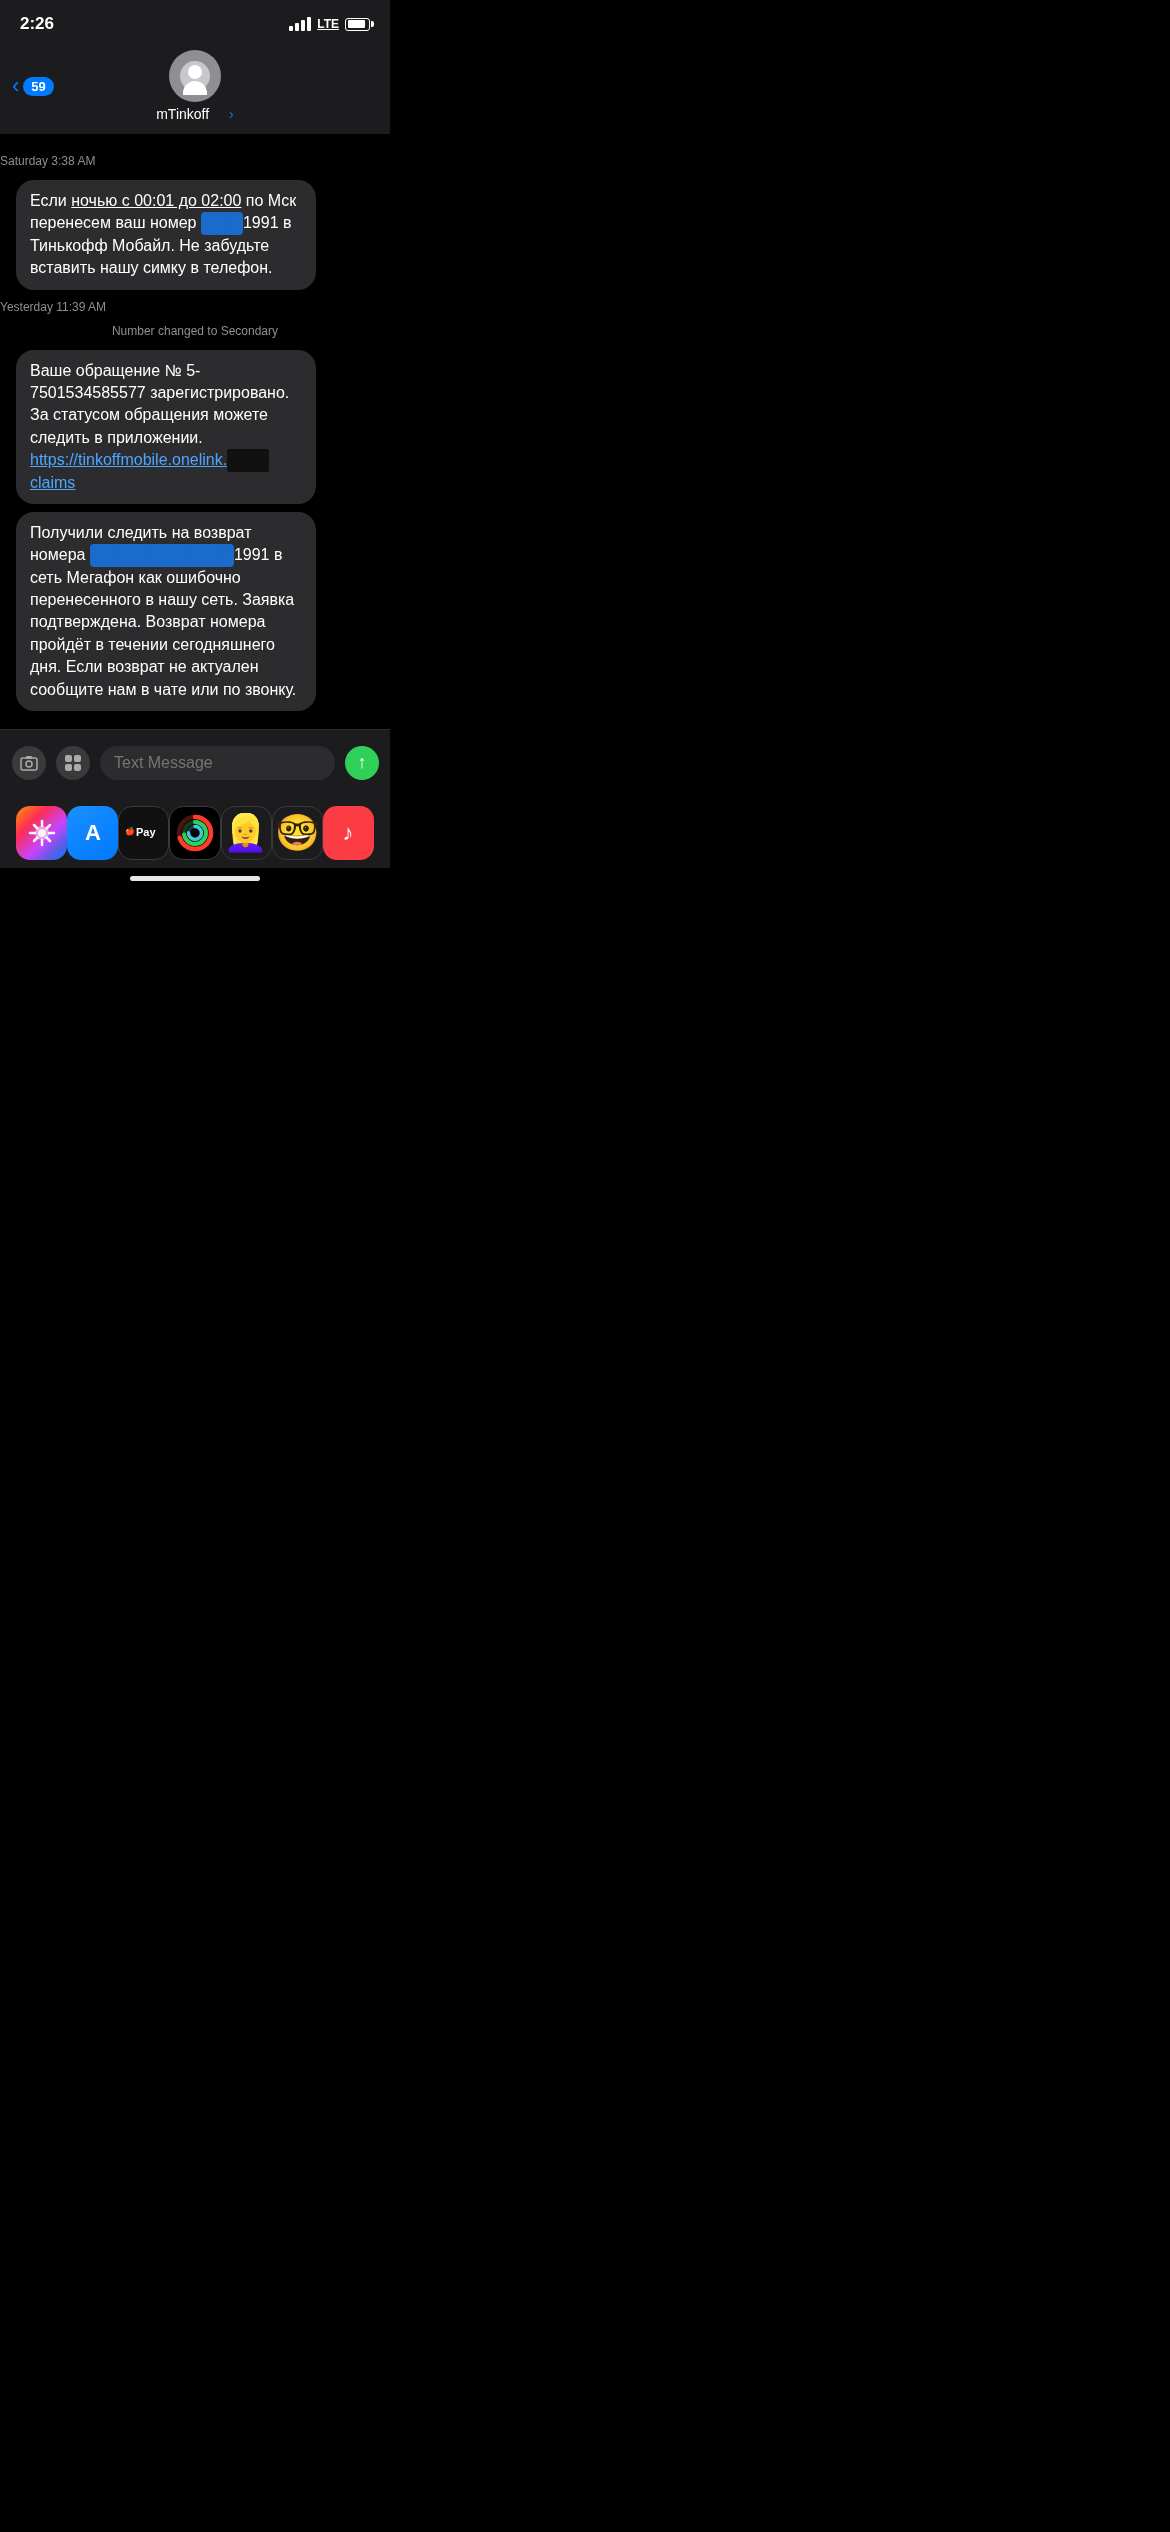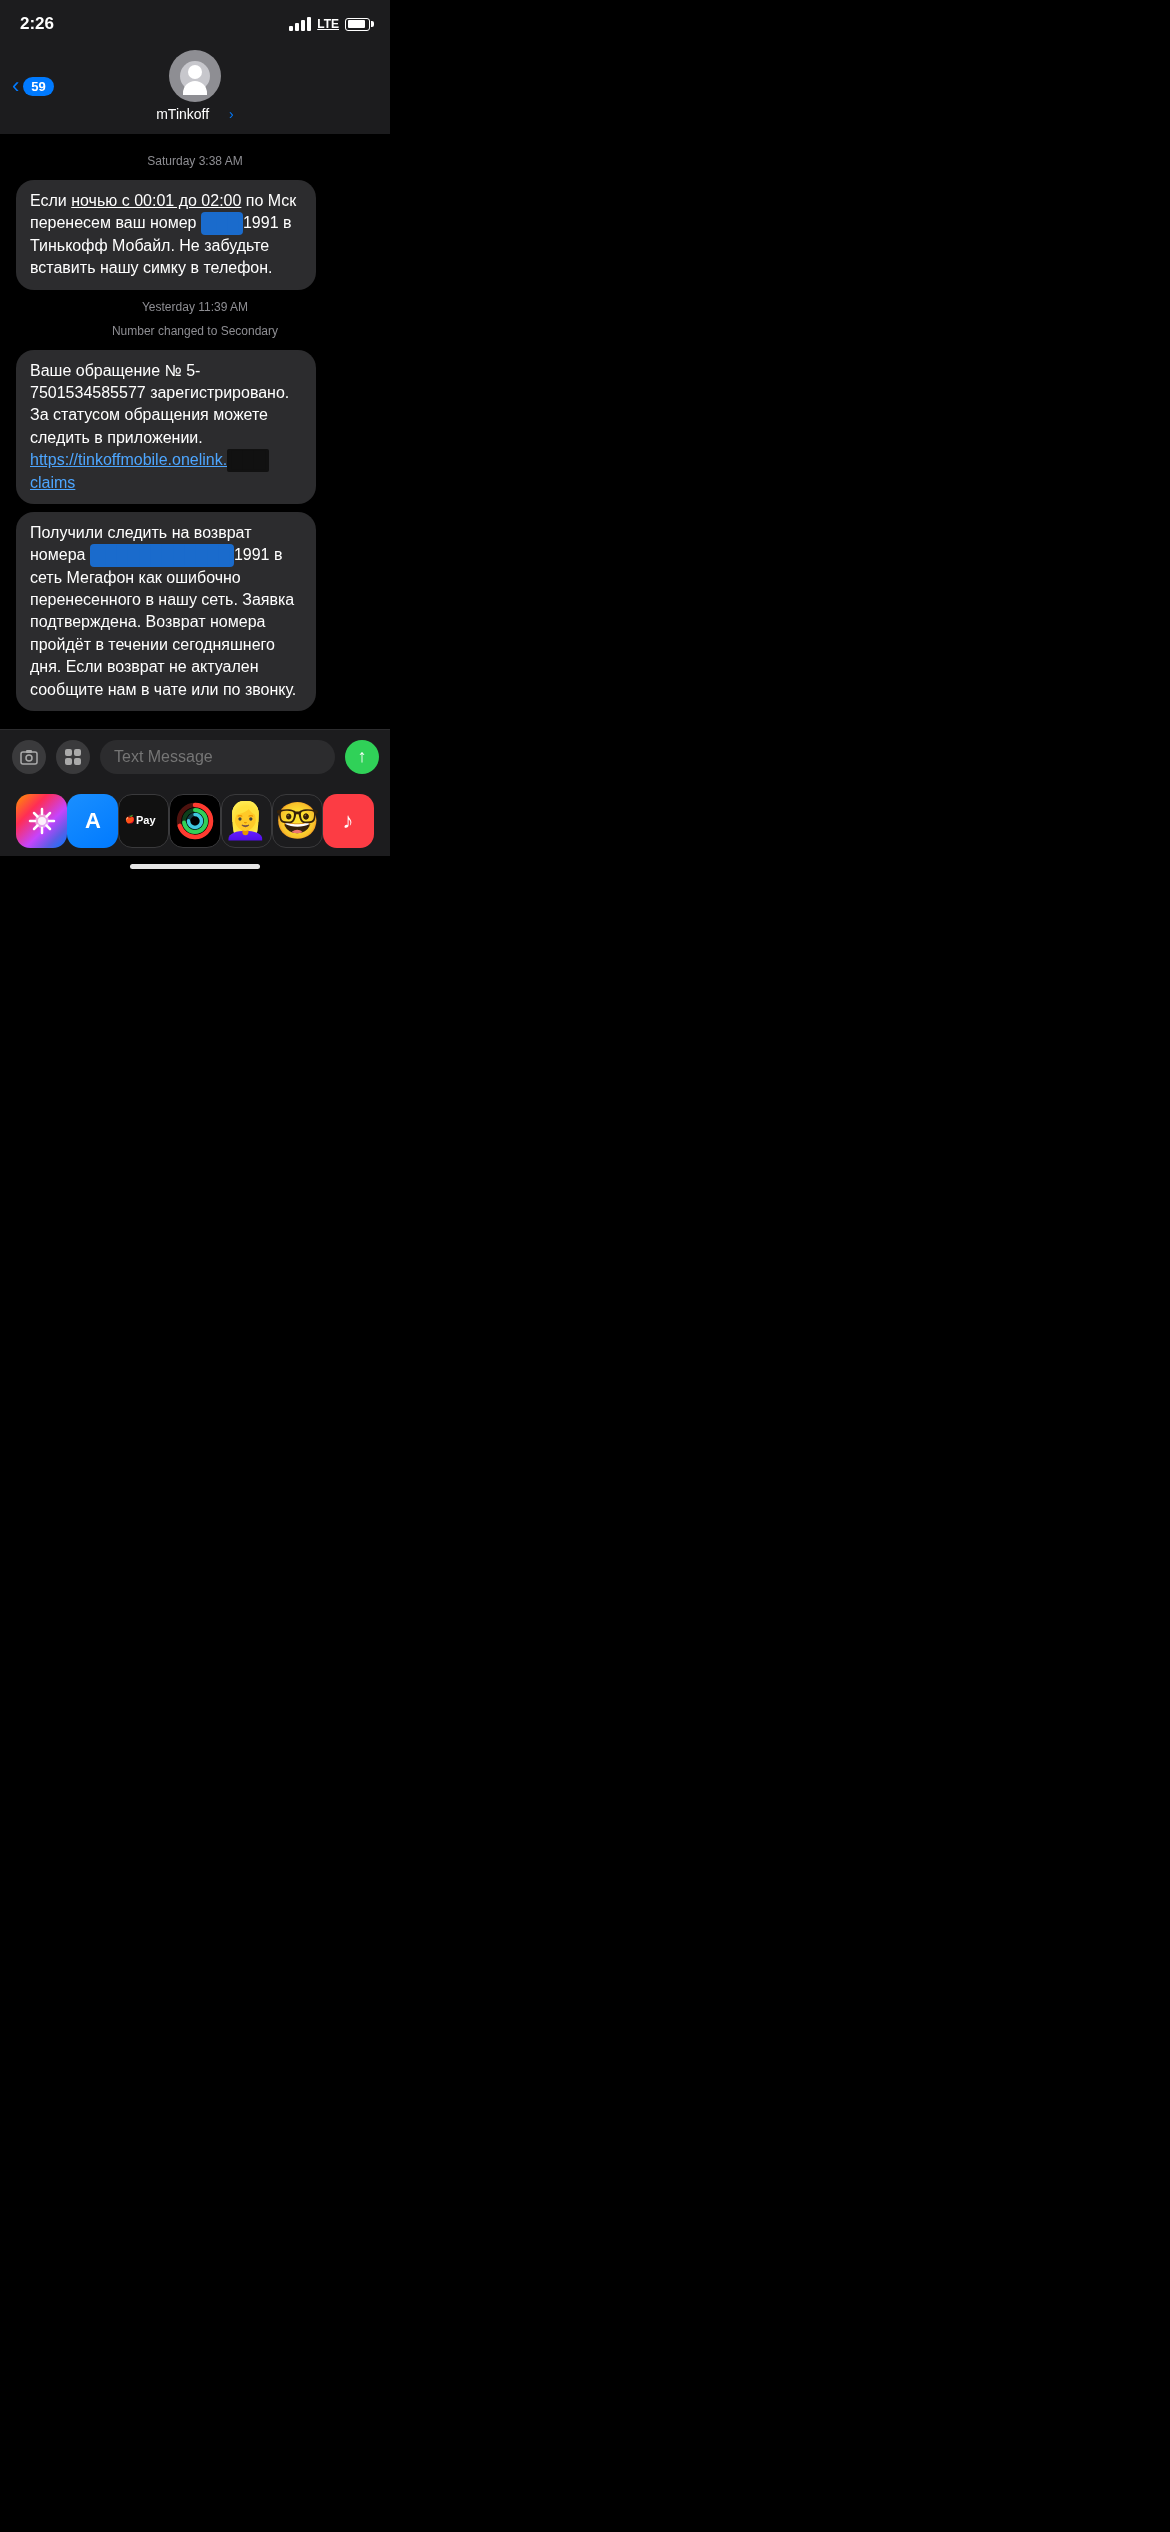--- a/index.html
+++ b/index.html
@@ -173,21 +173,20 @@
     }
 
     
     .messages-area {
       background: #000;
       padding: 12px 0;
       flex: 1;
     }
 
     .timestamp {
-      text-align: center;
       font-size: 12px;
       color: #8e8e93;
       margin: 8px 0 10px;
     }
 
     .system-note {
       text-align: center;
       font-size: 12px;
       color: #8e8e93;
       margin: 4px 0 10px;
@@ -232,21 +231,21 @@
       color: #111;
       border-radius: 2px;
       padding: 0 4px;
       user-select: none;
       font-size: 16px;
     }
 
     
     .input-bar {
       background: #1c1c1e;
-      padding: 10px 12px;
+      padding: 16px 12px;
       display: flex;
       align-items: center;
       gap: 10px;
       border-top: 1px solid #2c2c2e;
     }
     .input-icon-btn {
       width: 34px;
       height: 34px;
       border-radius: 50%;
       background: #3a3a3c;

